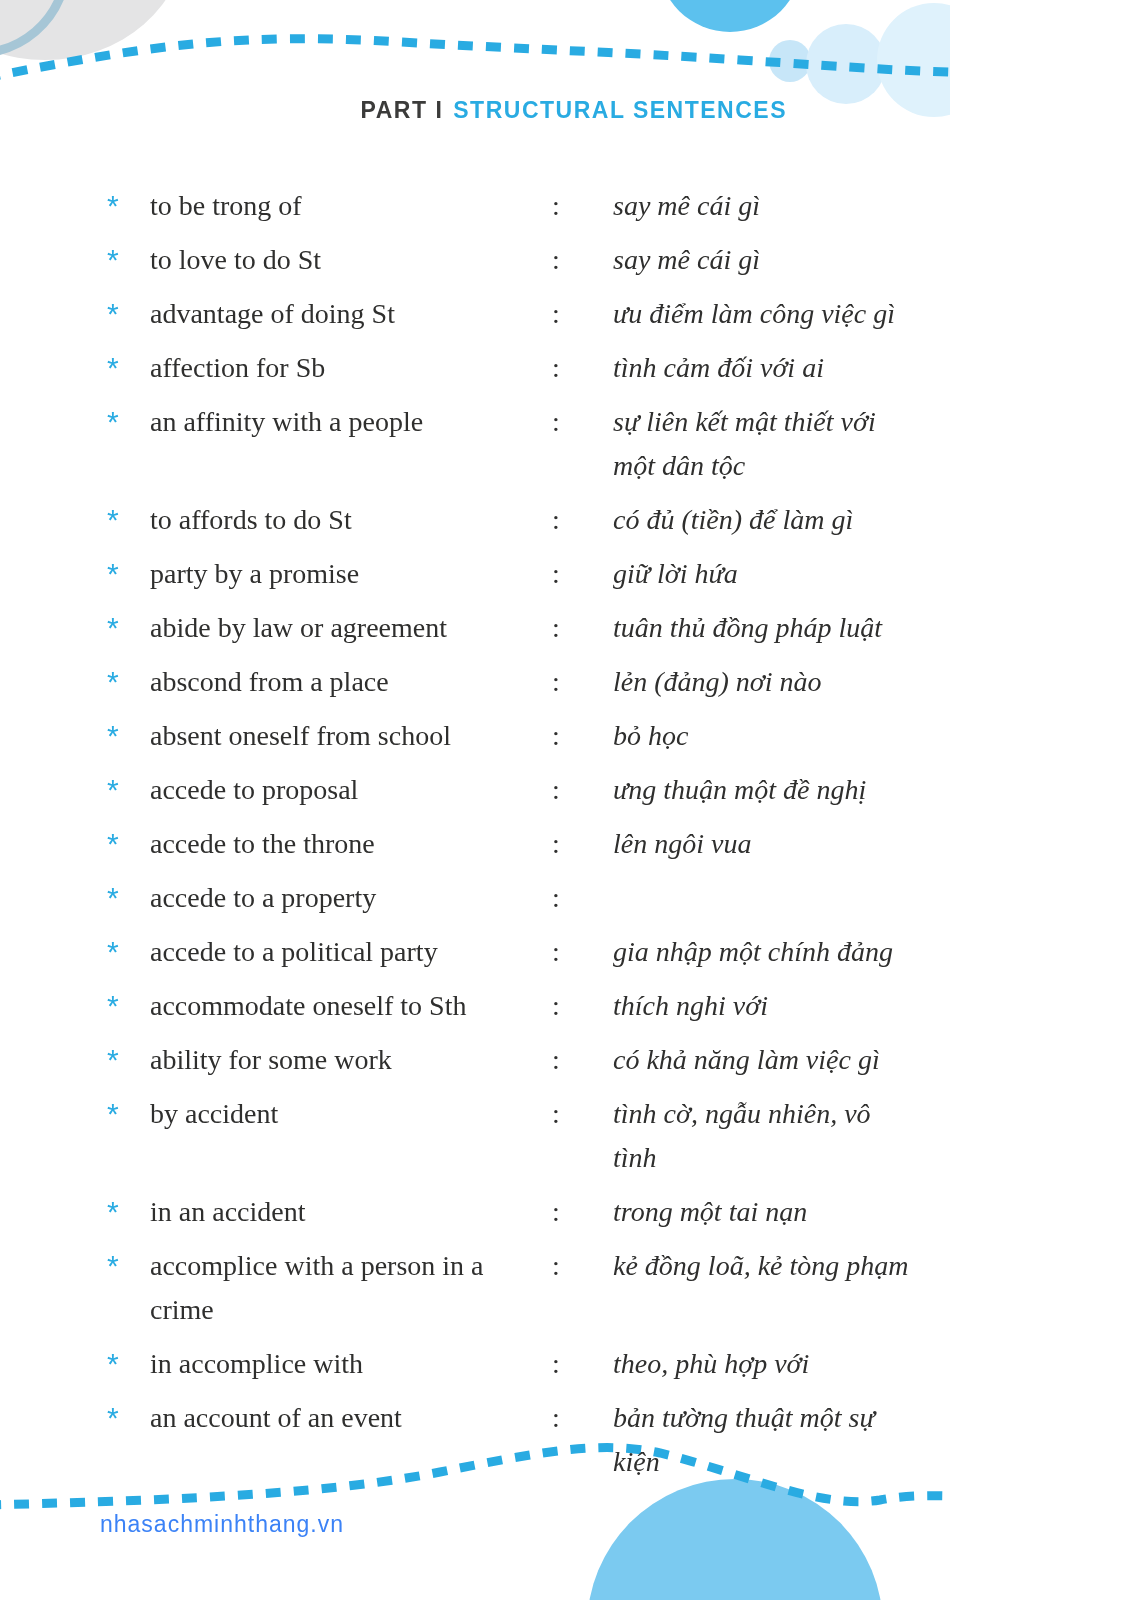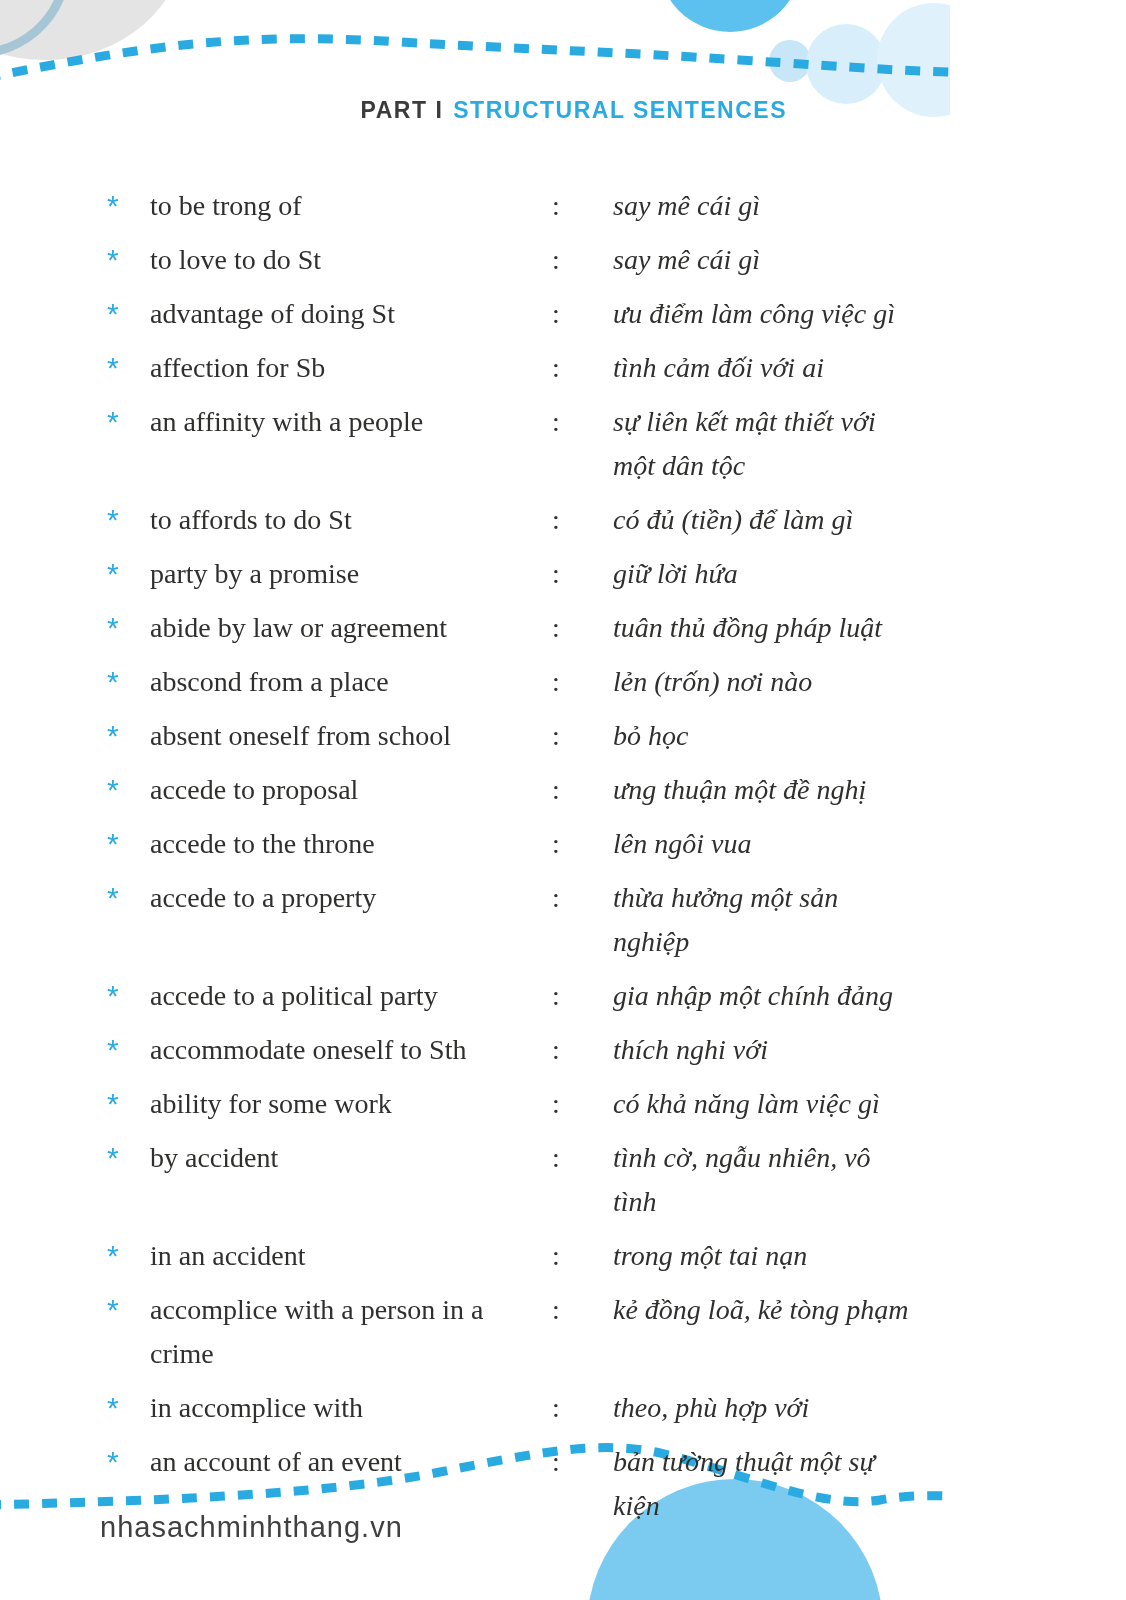--- a/index.html
+++ b/index.html
@@ -30,21 +30,21 @@
   .pagenum{
     position:absolute;left:969px;top:1410px;width:78px;height:78px;
     border-radius:50%;background:#c9e7f8;display:flex;
     align-items:center;justify-content:center;
     font-family:"Liberation Sans","DejaVu Sans",sans-serif;
     font-size:40px;color:#3a3a39;
   }
   .footer{
     position:absolute;left:100px;top:1511px;
     font-family:"Liberation Sans","DejaVu Sans",sans-serif;
-    font-size:29px;color:#404040;letter-spacing:1px;
+    font-size:23px;color:#3b82f6;letter-spacing:1px;
   }
 </style>
 </head>
 <body>
 
 <div class="page">
 
   <svg class="decor" viewBox="0 0 1126 1600" xmlns="http://www.w3.org/2000/svg" aria-hidden="true">
 
     <ellipse cx="45" cy="-62" rx="140" ry="122" fill="#e4e4e5"></ellipse>
@@ -149,21 +149,21 @@
     <span class="bullet">*</span>
     <span class="en">abide by law or agreement</span>
     <span class="sep">:</span>
     <span class="vi">tuân thủ đồng pháp luật</span>
   </div>
 
   <div class="row">
     <span class="bullet">*</span>
     <span class="en">abscond from a place</span>
     <span class="sep">:</span>
-    <span class="vi">lẻn (trốn) nơi nào</span>
+    <span class="vi">lẻn (đảng) nơi nào</span>
   </div>
 
   <div class="row">
     <span class="bullet">*</span>
     <span class="en">absent oneself from school</span>
     <span class="sep">:</span>
     <span class="vi">bỏ học</span>
   </div>
 
   <div class="row">
@@ -177,21 +177,20 @@
     <span class="bullet">*</span>
     <span class="en">accede to the throne</span>
     <span class="sep">:</span>
     <span class="vi">lên ngôi vua</span>
   </div>
 
   <div class="row">
     <span class="bullet">*</span>
     <span class="en">accede to a property</span>
     <span class="sep">:</span>
-    <span class="vi">thừa hưởng một sản nghiệp</span>
   </div>
 
   <div class="row">
     <span class="bullet">*</span>
     <span class="en">accede to a political party</span>
     <span class="sep">:</span>
     <span class="vi">gia nhập một chính đảng</span>
   </div>
 
   <div class="row">

